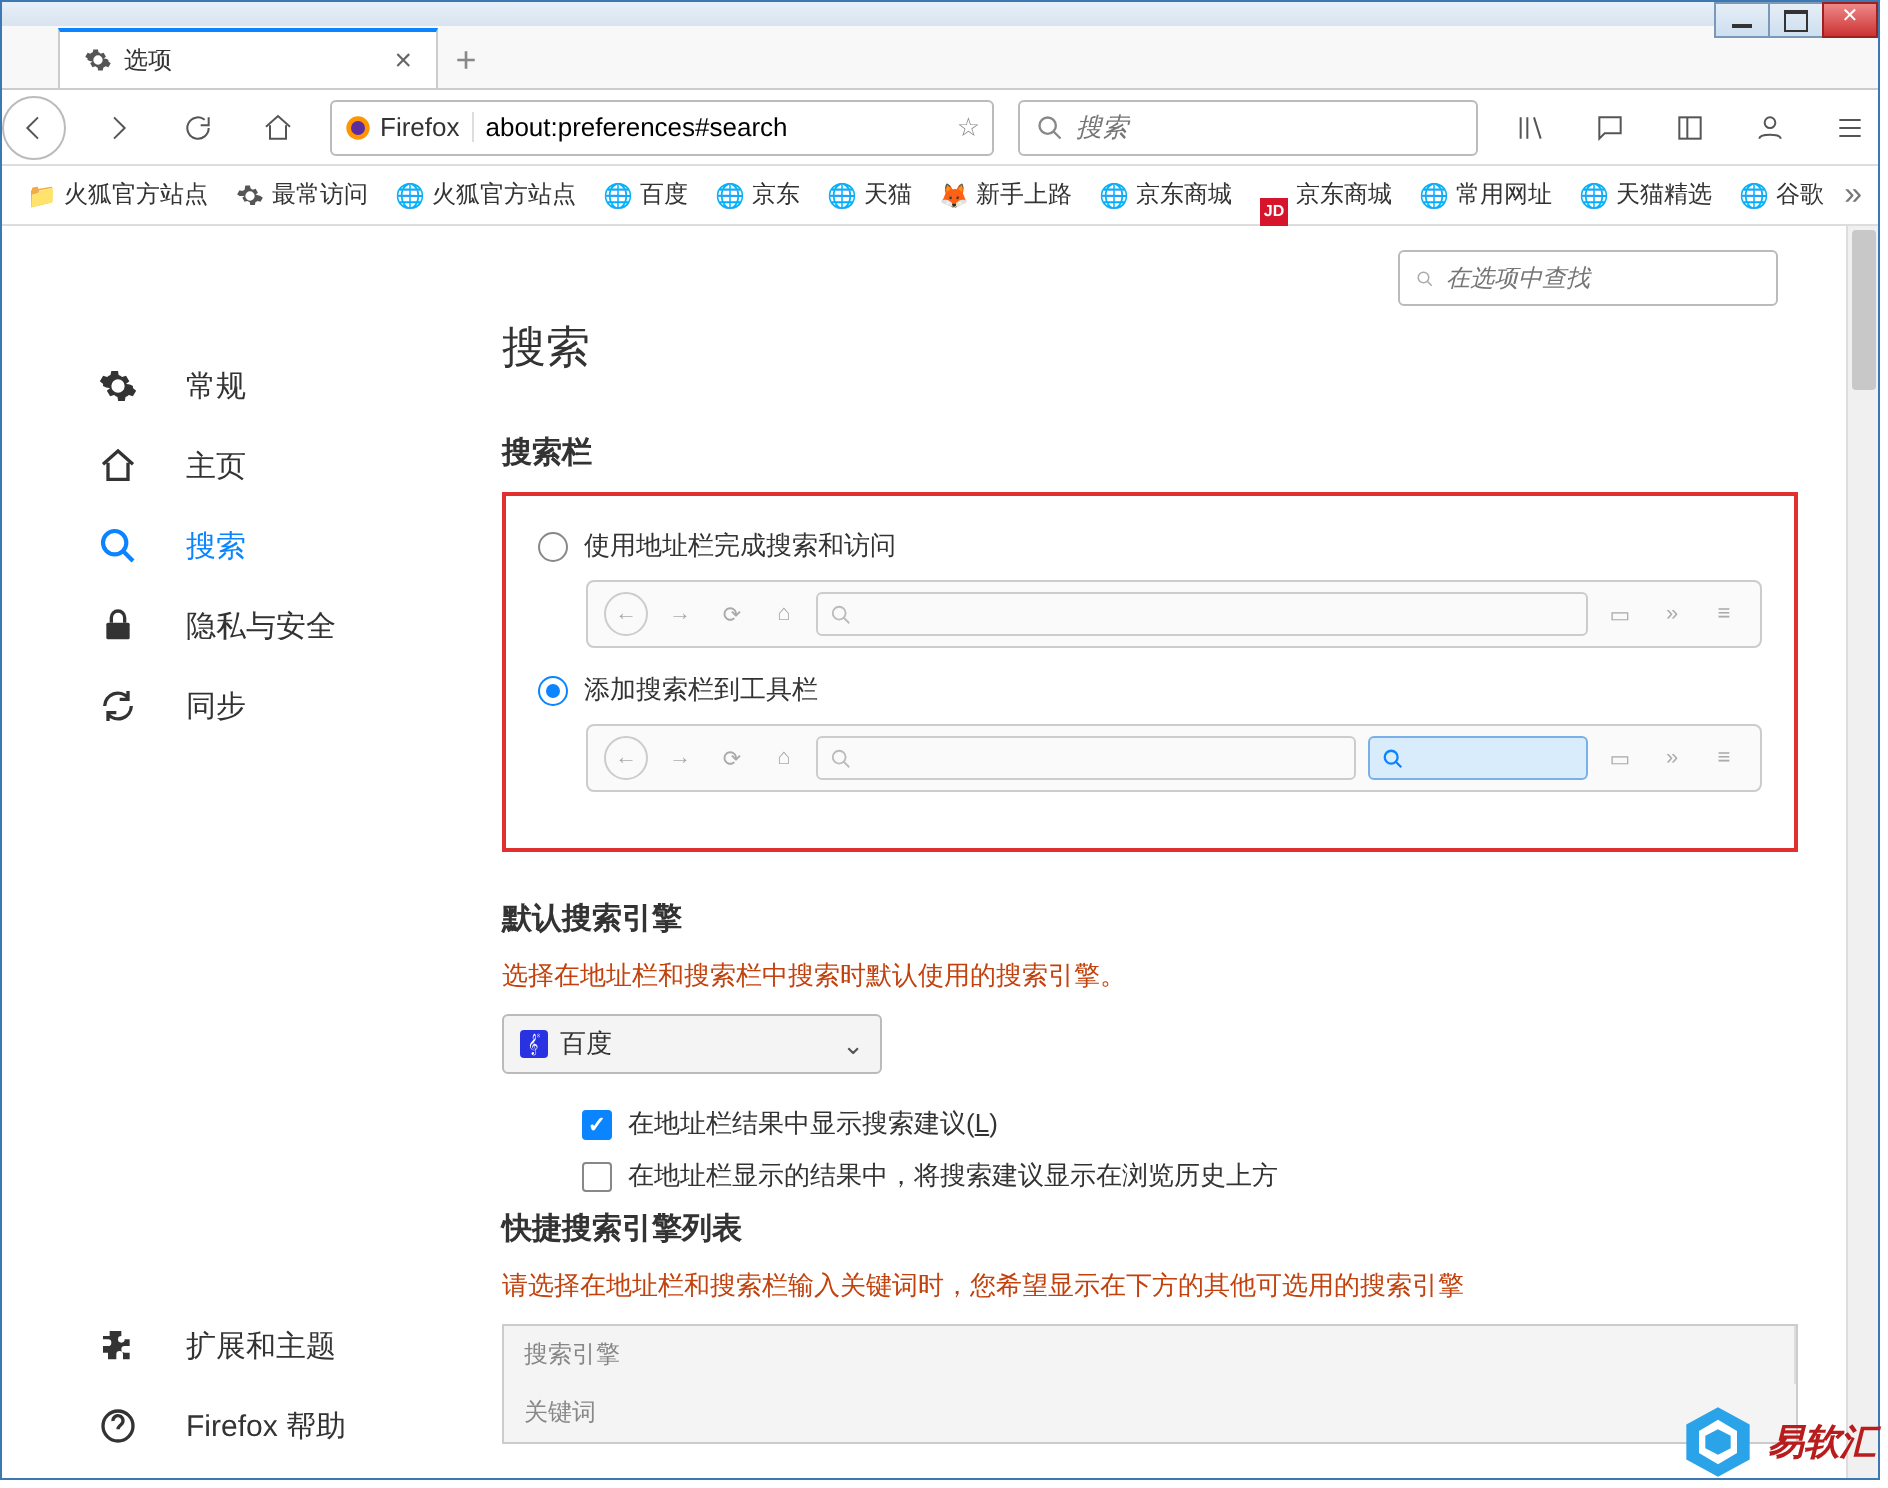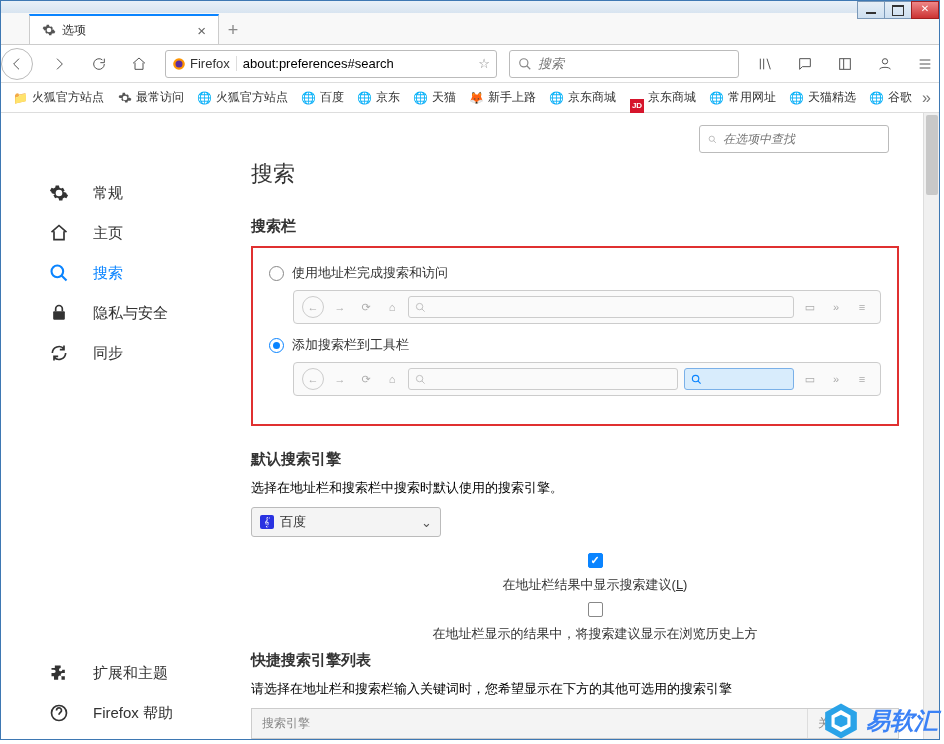--- a/index.html
+++ b/index.html
@@ -61,36 +61,36 @@
 .highlight-box{border:2px solid #e03030;padding:10px 16px 16px;margin-bottom:24px;}
 .radio-row{display:flex;align-items:center;gap:8px;margin:6px 0;}
 .radio{width:15px;height:15px;border:1px solid #888;border-radius:50%;display:inline-flex;align-items:center;justify-content:center;}
 .radio.checked{border-color:#0a84ff;}
 .radio.checked::after{content:"";width:7px;height:7px;background:#0a84ff;border-radius:50%;}
 .preview-bar{border:1px solid #ccc;border-radius:4px;height:34px;margin:8px 0 12px 24px;display:flex;align-items:center;padding:0 8px;gap:6px;background:#fafafa;}
 .preview-bar .pbtn{width:20px;height:20px;display:flex;align-items:center;justify-content:center;font-size:11px;color:#aaa;}
 .preview-bar .pcircle{border:1px solid #ccc;border-radius:50%;width:22px;height:22px;}
 .preview-url{flex:1;height:22px;border:1px solid #ccc;border-radius:3px;display:flex;align-items:center;padding:0 6px;}
 .preview-search{width:110px;height:22px;border:1px solid #7ab0e8;background:#d8ecfc;border-radius:3px;display:flex;align-items:center;padding:0 6px;}
-.desc{color:#000000;margin-bottom:10px;font-size:13px;}
+.desc{color:#c2410c;margin-bottom:10px;font-size:13px;}
 .dropdown{width:190px;height:30px;border:1px solid #bbb;background:#f4f4f4;border-radius:3px;display:flex;align-items:center;padding:0 8px;gap:6px;cursor:pointer;margin-bottom:16px;}
 .dropdown .chev{margin-left:auto;color:#555;}
 .check-row{display:flex;align-items:center;gap:8px;margin:8px 0 8px 0;}
-.check-row.indent{margin-left:40px;flex-direction:column;}
+.check-row.indent{margin-left:40px;}
 .check{width:15px;height:15px;border:1px solid #888;border-radius:2px;display:inline-flex;align-items:center;justify-content:center;background:#fff;}
 .check.checked{background:#0a84ff;border-color:#0a84ff;}
 .check.checked::after{content:"✓";color:#fff;font-size:11px;font-weight:bold;}
 .underline{text-decoration:underline;}
-.table-head{display:flex;border:1px solid #ccc;background:#f4f4f4;margin-top:10px;}
+.table-head{display:flex;border:1px solid #ccc;background:#f4f4f4;margin-top:10px;flex-direction:column;}
 .table-head div{padding:6px 10px;color:#888;font-size:12px;}
 .th-name{flex:1;border-right:1px solid #ddd;}
 .th-kw{width:90px;}
 
 
-.watermark{position:absolute;right:6px;bottom:4px;display:flex;align-items:center;gap:6px;font-size:24px;font-weight:600;color:#3b82f6;font-style:italic;}
+.watermark{position:absolute;right:6px;bottom:4px;display:flex;align-items:center;gap:6px;font-size:18px;font-weight:600;color:#b91c1c;font-style:italic;}
 .wm-icon{width:38px;height:38px;}
 
 .gear-icon{width:14px;height:14px;}
 svg{display:block;}
 </style>
 </head>
 <body>
 
 <div class="window">
   <div class="titlebar">

